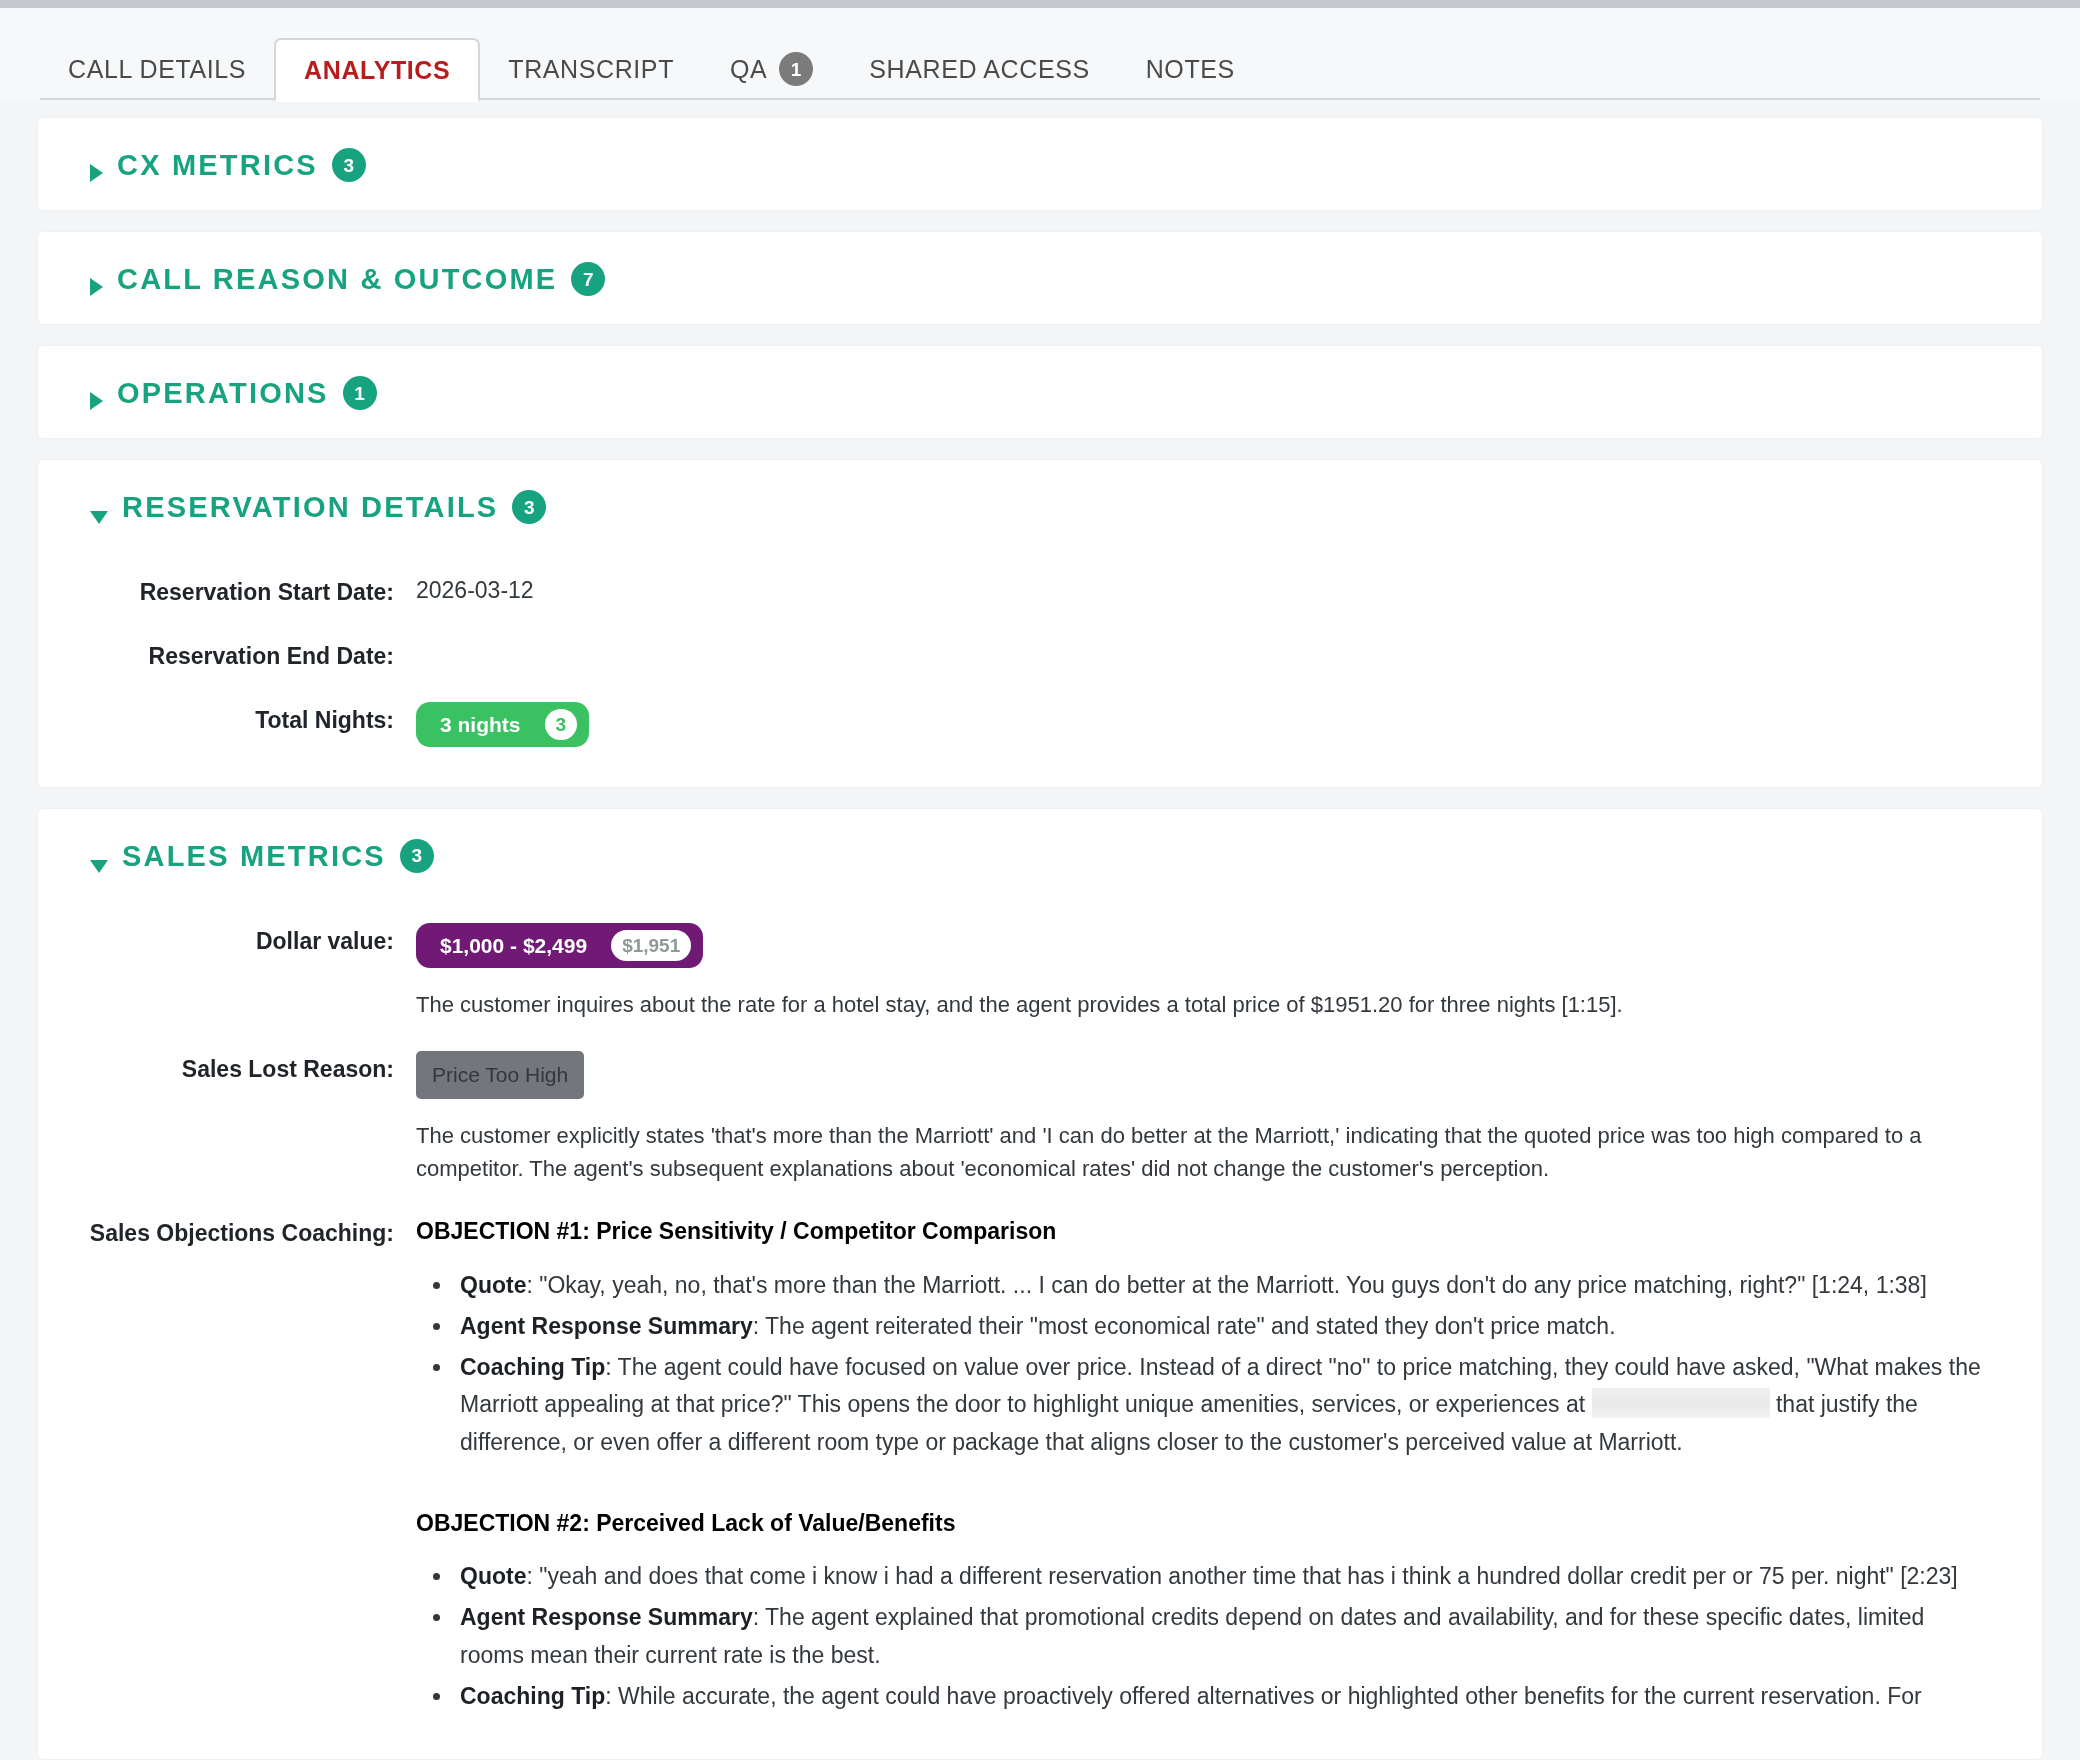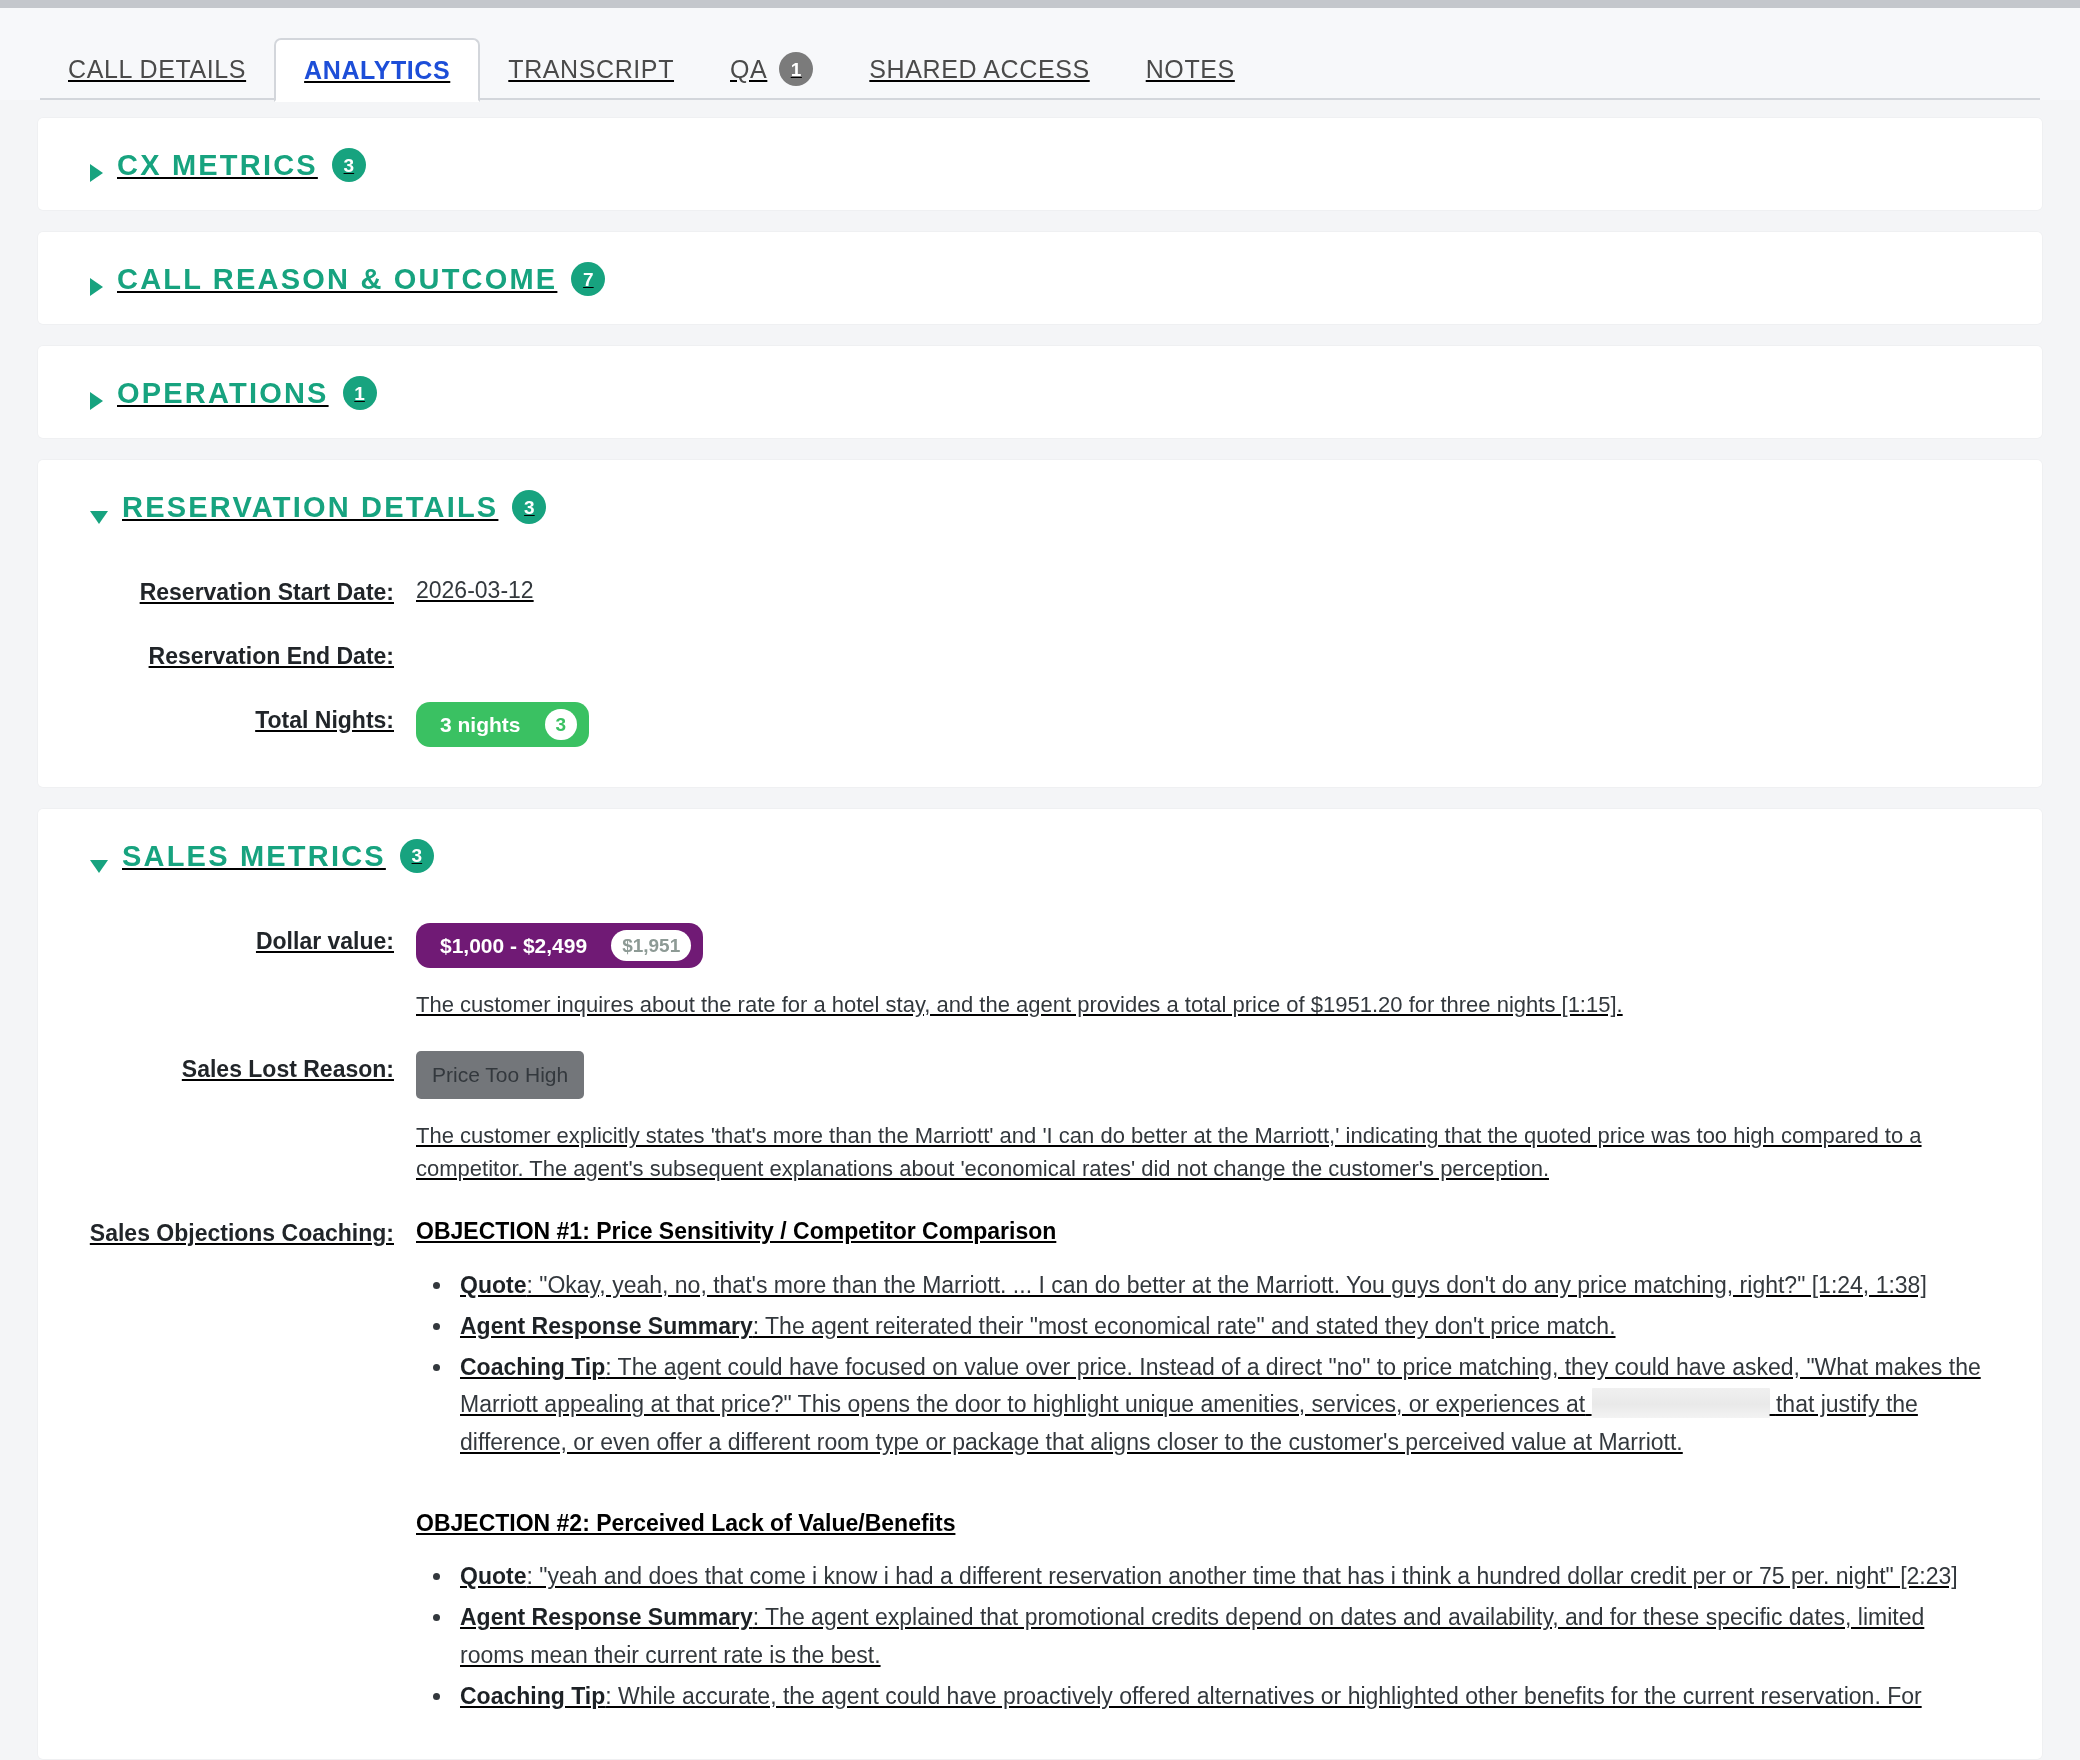--- a/index.html
+++ b/index.html
@@ -7,21 +7,20 @@
     margin: 0; padding: 0;
     width: 2080px; height: 1760px;
     overflow: hidden;
     background: #f4f5f7;
     font-family: "Liberation Sans", sans-serif;
   }
   #page {
     position: relative;
     width: 2080px; height: 1760px;
     background: #f4f5f7;
-    text-decoration: underline;
   }
   
   .top-strip {
     height: 8px;
     background: #c4c7cc;
     width: 100%;
   }
   .top-strip-inner {
     height: 100%;
     background: #c4c7cc;
@@ -56,21 +55,21 @@
     background: transparent;
     white-space: nowrap;
     cursor: pointer;
   }
   .tab.active {
     background: #ffffff;
     border: 2px solid #d3d6db;
     border-bottom: 2px solid #ffffff;
     border-radius: 7px 7px 0 0;
     font-weight: bold;
-    color: #1d4ed8;
+    color: #b91c1c;
     z-index: 3;
     height: 64px;
     margin-bottom: -2px;
   }
   .tab-badge {
     display: inline-flex;
     align-items: center;
     justify-content: center;
     min-width: 34px;
     height: 34px;

